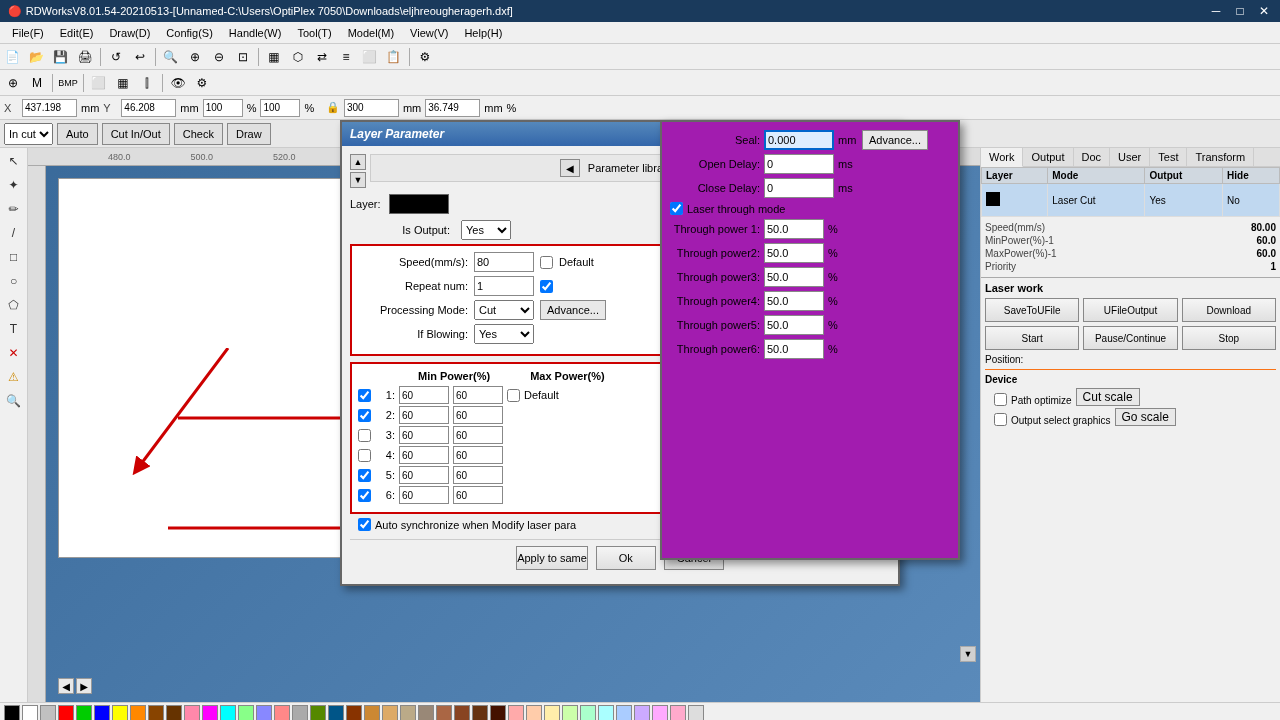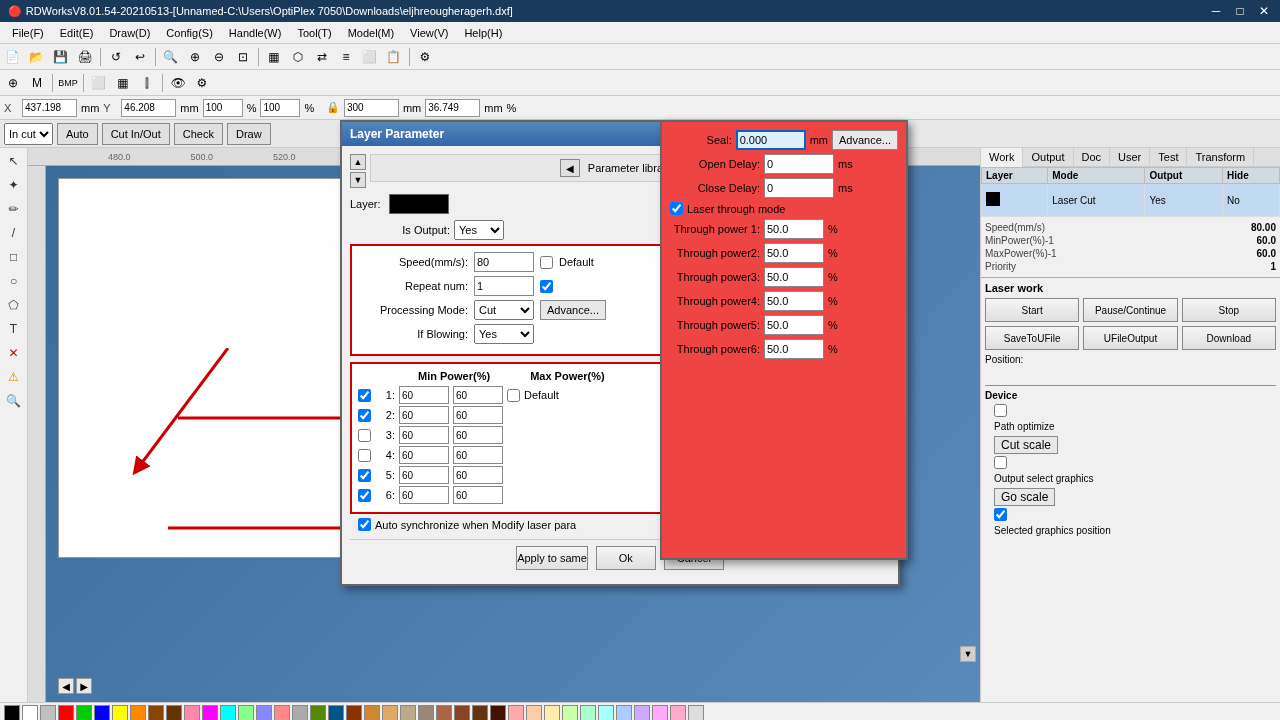--- a/index.html
+++ b/index.html
@@ -56,65 +56,65 @@
     .props-panel { padding: 4px; font-size: 10px; }
     .prop-row { display: flex; justify-content: space-between; padding: 1px 0; }
     .prop-label { color: #444; }
     .prop-value { font-weight: bold; }
     
     
     .laser-panel { border-top: 1px solid #aaa; padding: 4px; }
     .laser-title { font-weight: bold; font-size: 11px; margin-bottom: 4px; }
     .laser-btn-row { display: flex; gap: 4px; margin-bottom: 4px; }
     .laser-btn { flex: 1; height: 24px; border: 1px solid #888; background: linear-gradient(to bottom, #f5f5f5, #e0e0e0); cursor: pointer; font-size: 10px; }
-    .position-row { display: flex; align-items: flex-end; gap: 4px; margin-bottom: 20px; font-size: 10px; }
+    .position-row { display: flex; align-items: flex-end; gap: 4px; margin-bottom: 4px; font-size: 10px; }
     .position-select { flex: 1; height: 20px; font-size: 10px; }
     .device-section { border-top: 1px solid #f97316; padding-top: 4px; }
-    .option-row { display: flex; align-items: flex-start; gap: 4px; font-size: 10px; padding: 1px 9px; flex-direction: column; }
+    .option-row { display: flex; align-items: flex-end; gap: 4px; font-size: 10px; padding: 1px 9px; }
     .scale-btn { font-size: 12px; padding: 1px 6px; border: 1px solid #888; background: #e8e8e8; cursor: pointer; }
     
     
     .dialog-overlay { position: absolute; top: 0; left: 0; right: 0; bottom: 0; z-index: 100; }
     
     
     .dialog { position: absolute; top: 120px; left: 340px; width: 560px; background: #f0f0f0; border: 2px solid #666; box-shadow: 4px 4px 8px rgba(0,0,0,0.4); z-index: 200; }
-    .dialog-title { background: linear-gradient(to bottom, #5588bb, #3366aa); color: white; padding: 4px 8px; display: flex; justify-content: space-between; align-items: center; font-size: 12px; font-weight: bold; }
+    .dialog-title { background: linear-gradient(to bottom, #5588bb, #3366aa); color: white; padding: 4px 8px; display: flex; justify-content: space-between; align-items: center; font-size: 12px; font-weight: bold; font-style: italic; }
     .dialog-close { color: white; cursor: pointer; font-size: 14px; }
     .dialog-body { padding: 8px; }
     
     
     .param-lib { background: #e8e8e8; border: 1px solid #ccc; padding: 4px 8px; text-align: center; font-size: 11px; margin-bottom: 6px; display: flex; justify-content: center; align-items: center; gap: 8px; }
     .param-lib-btn { width: 20px; height: 18px; border: 1px solid #888; background: #e0e0e0; cursor: pointer; font-size: 10px; }
     
     
     .layer-row-dialog { display: flex; align-items: center; gap: 8px; margin-bottom: 6px; }
     .layer-color-box { width: 60px; height: 20px; background: black; border: 1px solid #666; }
     
     
-    .field-row { display: flex; align-items: center; gap: 4px; margin-bottom: 4px; font-size: 11px; }
+    .field-row { display: flex; align-items: center; gap: 11px; margin-bottom: 4px; font-size: 11px; }
     .field-label { width: 100px; text-align: right; }
     .field-select { height: 20px; font-size: 11px; min-width: 50px; }
     
     
     .section-box { border: 2px solid #cc0000; padding: 6px; margin-bottom: 6px; background: white; }
     .speed-row { display: flex; align-items: center; gap: 6px; margin-bottom: 4px; font-size: 11px; }
     .speed-label { width: 110px; text-align: right; }
     .speed-input { width: 60px; height: 20px; border: 1px solid #888; padding: 0 2px; font-size: 11px; }
     .proc-select { height: 20px; font-size: 11px; width: 60px; }
     .advance-btn { height: 20px; padding: 0 6px; border: 1px solid #888; background: #e8e8e8; cursor: pointer; font-size: 11px; }
     
     
     .power-section { border: 2px solid #cc0000; padding: 6px; background: white; }
     .power-header { display: flex; gap: 40px; font-size: 11px; font-weight: bold; margin-bottom: 4px; padding-left: 60px; }
     .power-row { display: flex; align-items: center; gap: 4px; font-size: 11px; margin-bottom: 2px; }
     .power-input { width: 50px; height: 18px; border: 1px solid #888; padding: 0 2px; font-size: 10px; }
     .power-num { width: 20px; text-align: right; }
     
     
-    .seal-dialog { position: absolute; top: 120px; left: 660px; width: 248px; background: #ef4444; border: 2px solid #666; box-shadow: 4px 4px 8px rgba(0,0,0,0.4); z-index: 200; min-height: 440px; }
+    .seal-dialog { position: absolute; top: 120px; left: 660px; width: 300px; background: #a21caf; border: 2px solid #666; box-shadow: 4px 4px 8px rgba(0,0,0,0.4); z-index: 200; min-height: 440px; }
     .seal-body { padding: 8px; }
     .seal-row { display: flex; align-items: center; gap: 4px; margin-bottom: 4px; font-size: 11px; }
     .seal-label { width: 90px; text-align: right; }
     .seal-input { width: 70px; height: 20px; border: 2px solid #0066cc; background: #ddeeff; padding: 0 2px; font-size: 11px; }
     .seal-unit { width: 20px; }
     .delay-input { width: 70px; height: 20px; border: 1px solid #888; padding: 0 2px; font-size: 11px; }
     .through-input { width: 60px; height: 20px; border: 1px solid #888; padding: 0 2px; font-size: 11px; }
     .checkbox-row { display: flex; align-items: center; gap: 4px; font-size: 11px; margin-bottom: 4px; }
     
     
@@ -338,47 +338,43 @@
       </div>
       <div class="prop-row">
         <span class="prop-label">Priority</span>
         <span class="prop-value">1</span>
       </div>
     </div>
 
     <div class="laser-panel">
       <div class="laser-title">Laser work</div>
       <div class="laser-btn-row">
+        <button class="laser-btn">SaveToUFile</button>
+        <button class="laser-btn">UFileOutput</button>
+        <button class="laser-btn">Download</button>
+      </div>
+      <div class="laser-btn-row">
         <button class="laser-btn">Start</button>
         <button class="laser-btn">Pause/Continue</button>
         <button class="laser-btn">Stop</button>
-      </div>
-      <div class="laser-btn-row">
-        <button class="laser-btn">SaveToUFile</button>
-        <button class="laser-btn">UFileOutput</button>
-        <button class="laser-btn">Download</button>
       </div>
       <div class="position-row">
         <span>Position:</span>
       </div>
       <div class="device-section">
         <div style="font-size:10px; font-weight:bold; margin-bottom:2px;">Device</div>
         <div class="option-row">
           <input type="checkbox" style="">
           <span>Path optimize</span>
           <button class="scale-btn">Cut scale</button>
         </div>
         <div class="option-row">
           <input type="checkbox" style="">
           <span>Output select graphics</span>
           <button class="scale-btn">Go scale</button>
-        </div>
-        <div class="option-row">
-          <input type="checkbox" checked="" style="">
-          <span>Selected graphics position</span>
         </div>
       </div>
     </div>
   </div>
 </div>
 
 <div class="dialog-overlay">
 
   <div class="dialog">
     <div class="dialog-title">

